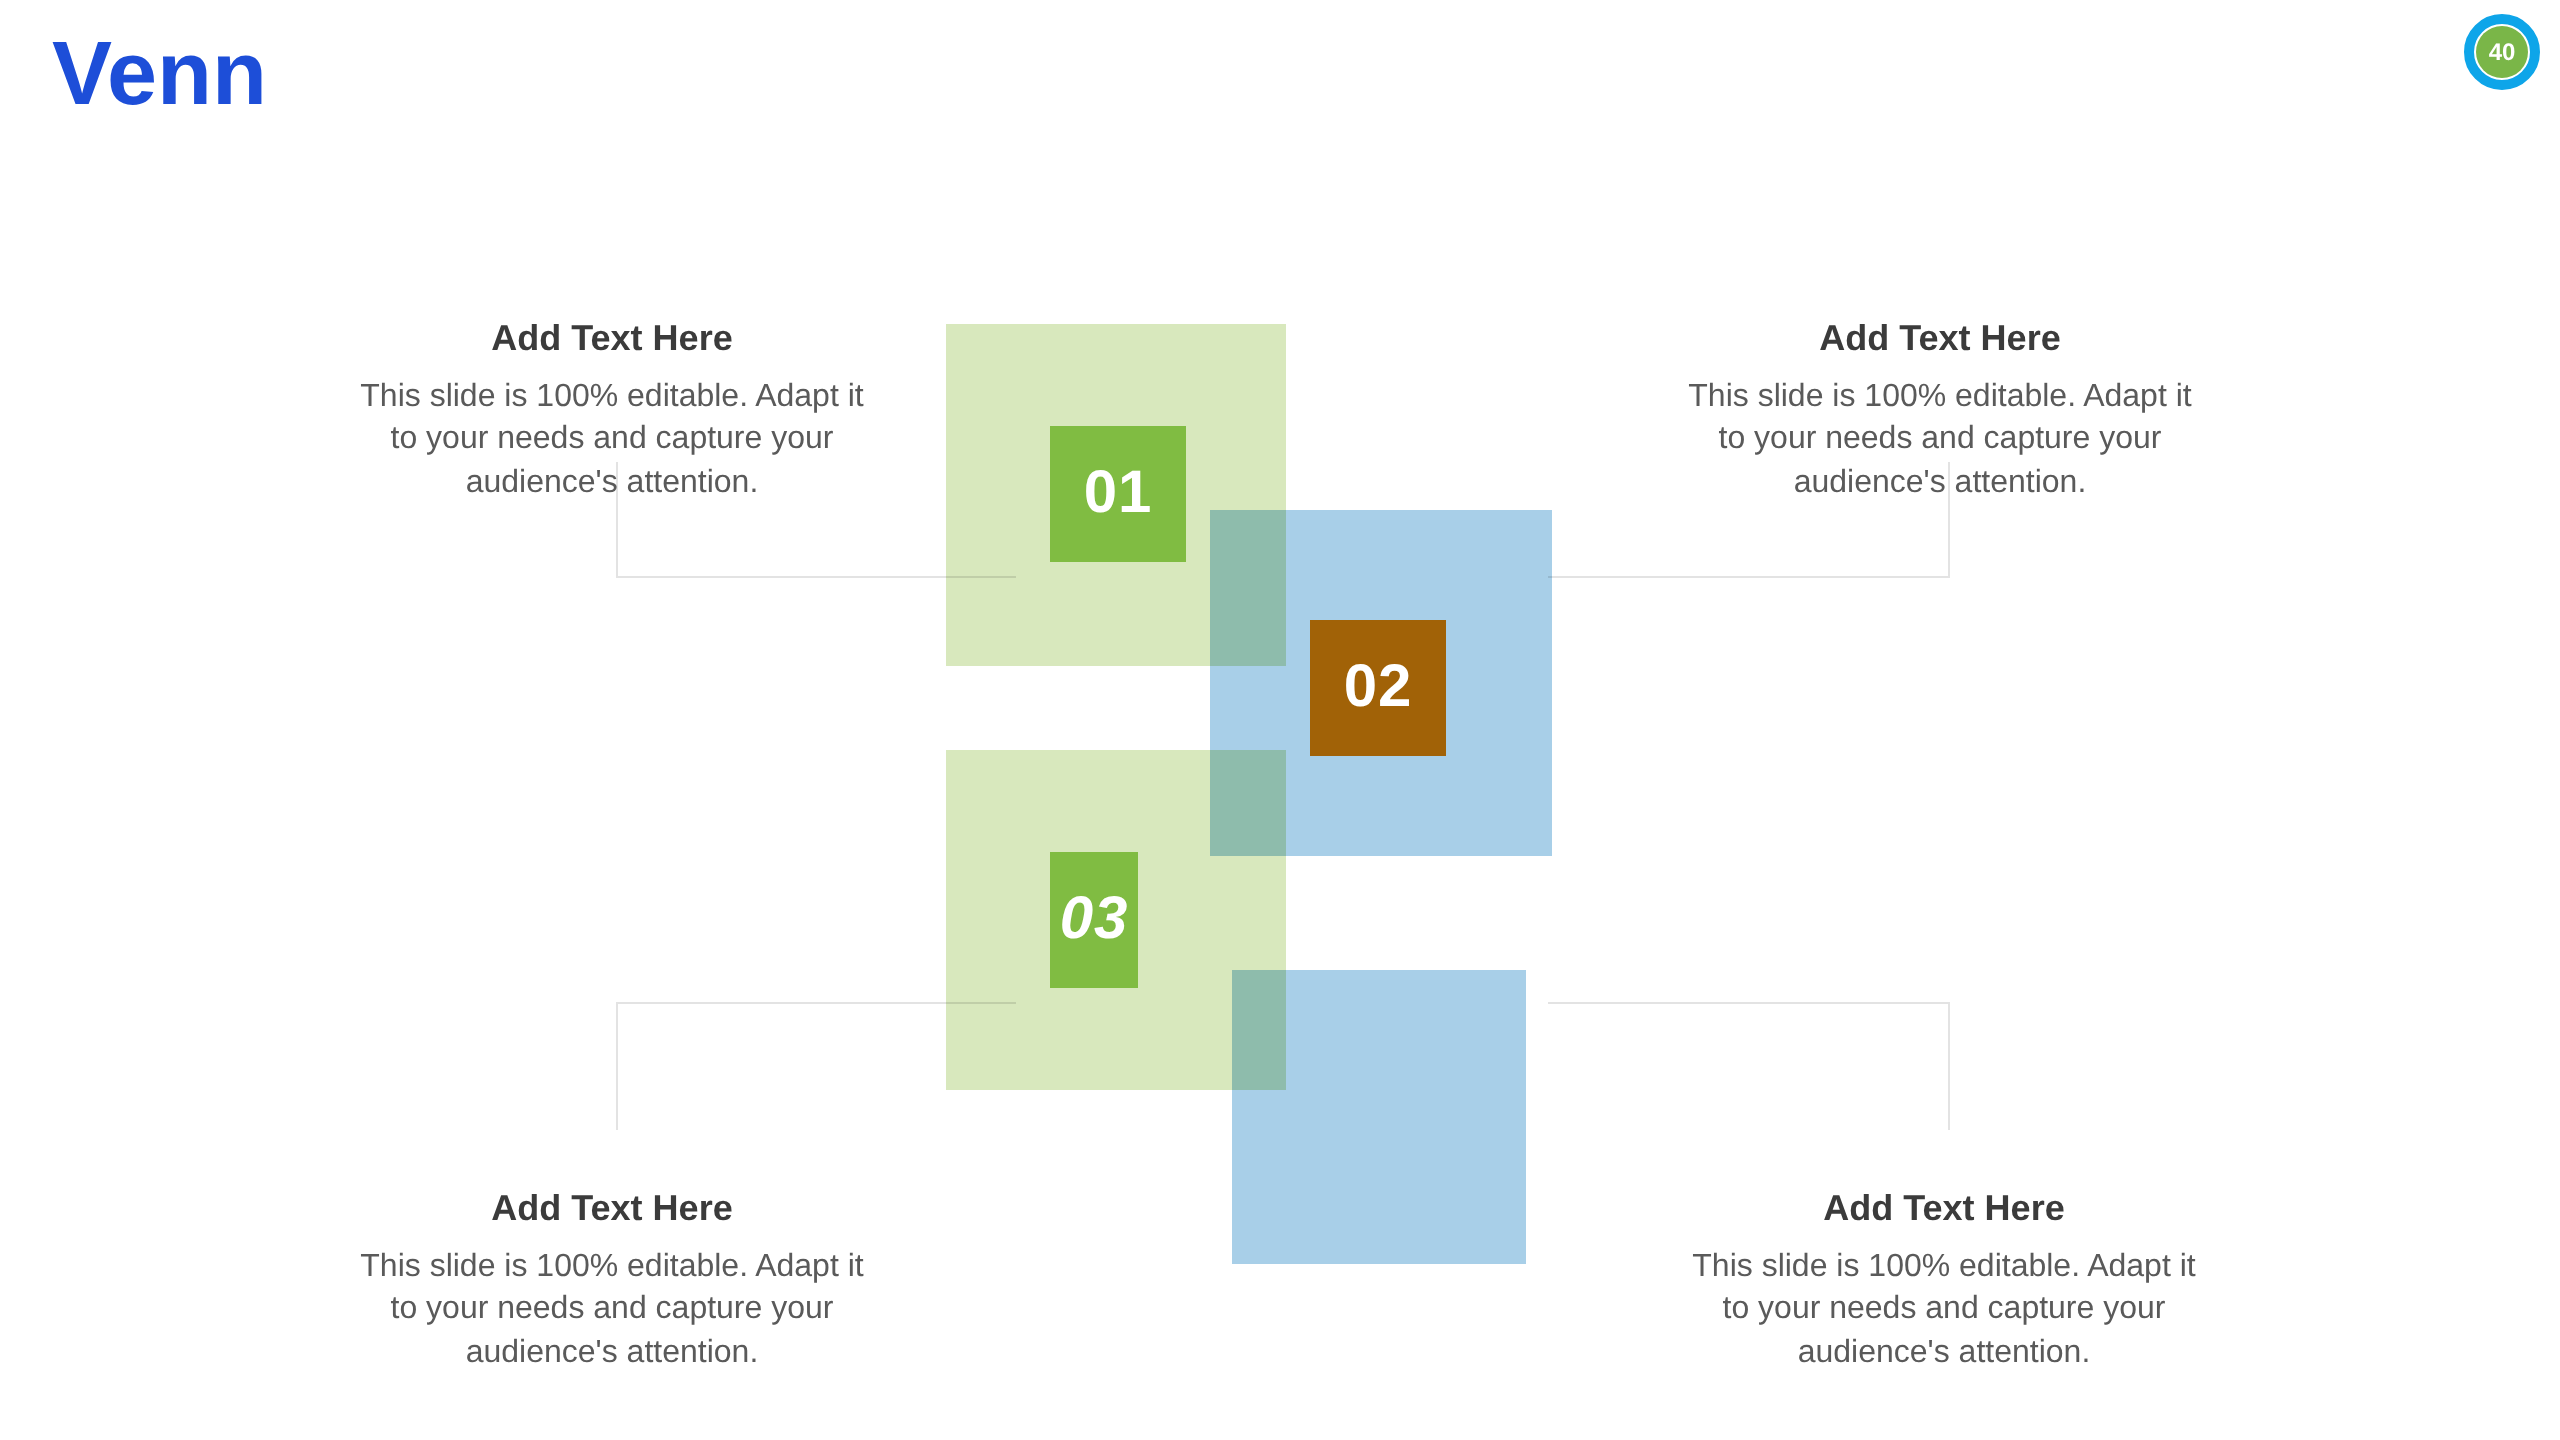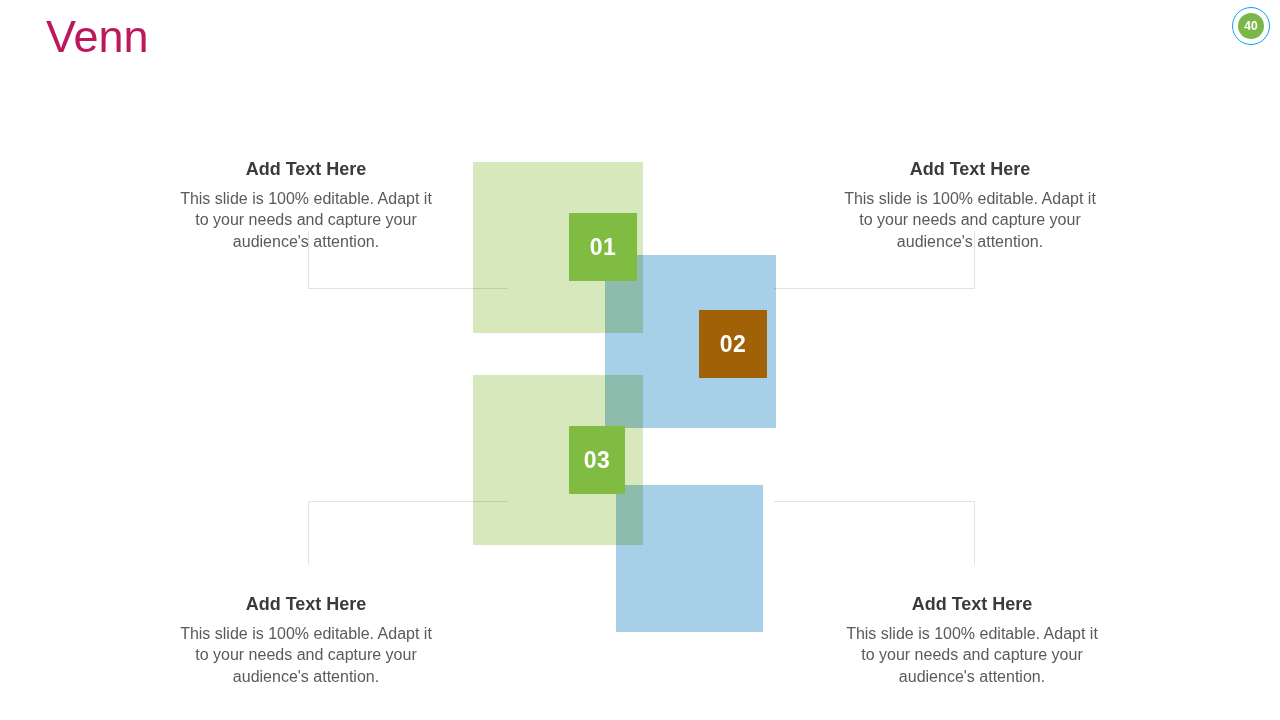--- a/index.html
+++ b/index.html
@@ -19,37 +19,36 @@
     height: 720px;
     background: #ffffff;
   }
 
   
   .slide-title {
     position: absolute;
     left: 26px;
     top: 12px;
     font-size: 45px;
-    font-weight: 400;
-    color: #be185d;
+    font-weight: 700;
+    color: #1d4ed8;
     letter-spacing: 0px;
     line-height: 1.1;
     font-family: "Liberation Sans", sans-serif;
-    margin-left: 20px;
   }
 
   
   .page-badge {
     position: absolute;
     right: 10px;
     top: 7px;
     width: 38px;
     height: 38px;
     border-radius: 50%;
-    border: 1px solid #0ea5e9;
+    border: 5px solid #0ea5e9;
     box-sizing: border-box;
     display: flex;
     align-items: center;
     justify-content: center;
   }
   .page-badge-inner {
     width: 26px;
     height: 26px;
     border-radius: 50%;
     background: #7ab648;
@@ -85,25 +84,24 @@
   }
   .big-green { background: #d8e8bd; }
   .big-blue  { background: #a8cfe8; }
 
   .num-sq {
     position: absolute;
     display: flex;
     align-items: center;
     justify-content: center;
     color: #ffffff;
-    font-size: 23px;
+    font-size: 30px;
     font-weight: 700;
     letter-spacing: 0.5px;
     font-family: "Liberation Sans", sans-serif;
-    margin-left: 44px;
   }
   .num-green { background: #80bc42; }
   .num-blue  { background: #a16207; }
 
   
   .txt-block {
     position: absolute;
     width: 260px;
     text-align: center;
     margin-top: 23px;
@@ -151,21 +149,21 @@
     <div class="big-sq big-green" style="left:473px; top:375px; width:170px; height:170px;"></div>
     <div class="big-sq big-blue" style="left:616px; top:485px; width:147px; height:147px;"></div>
   </div>
 
   <div class="num-sq num-green" style="left:525px; top:213px; width:68px; height:68px;">
     <span>01</span>
   </div>
   <div class="num-sq num-blue" style="left:655px; top:310px; width:68px; height:68px;">
     <span>02</span>
   </div>
-  <div class="num-sq num-green" style="left:525px; top:426px; width:56px; height:68px;">
+  <div class="num-sq num-green" style="left:525px; top:426px; width:44px; height:68px;font-style:italic;">
     <span>03</span>
   </div>
 
   <div class="txt-block" style="left:176px; top:136px;">
     <p class="txt-head">Add Text Here</p>
     <p class="txt-body">This slide is 100% editable. Adapt it to your needs and capture your audience's attention.</p>
   </div>
 
   <div class="txt-block" style="left:840px; top:136px;">
     <p class="txt-head">Add Text Here</p>

